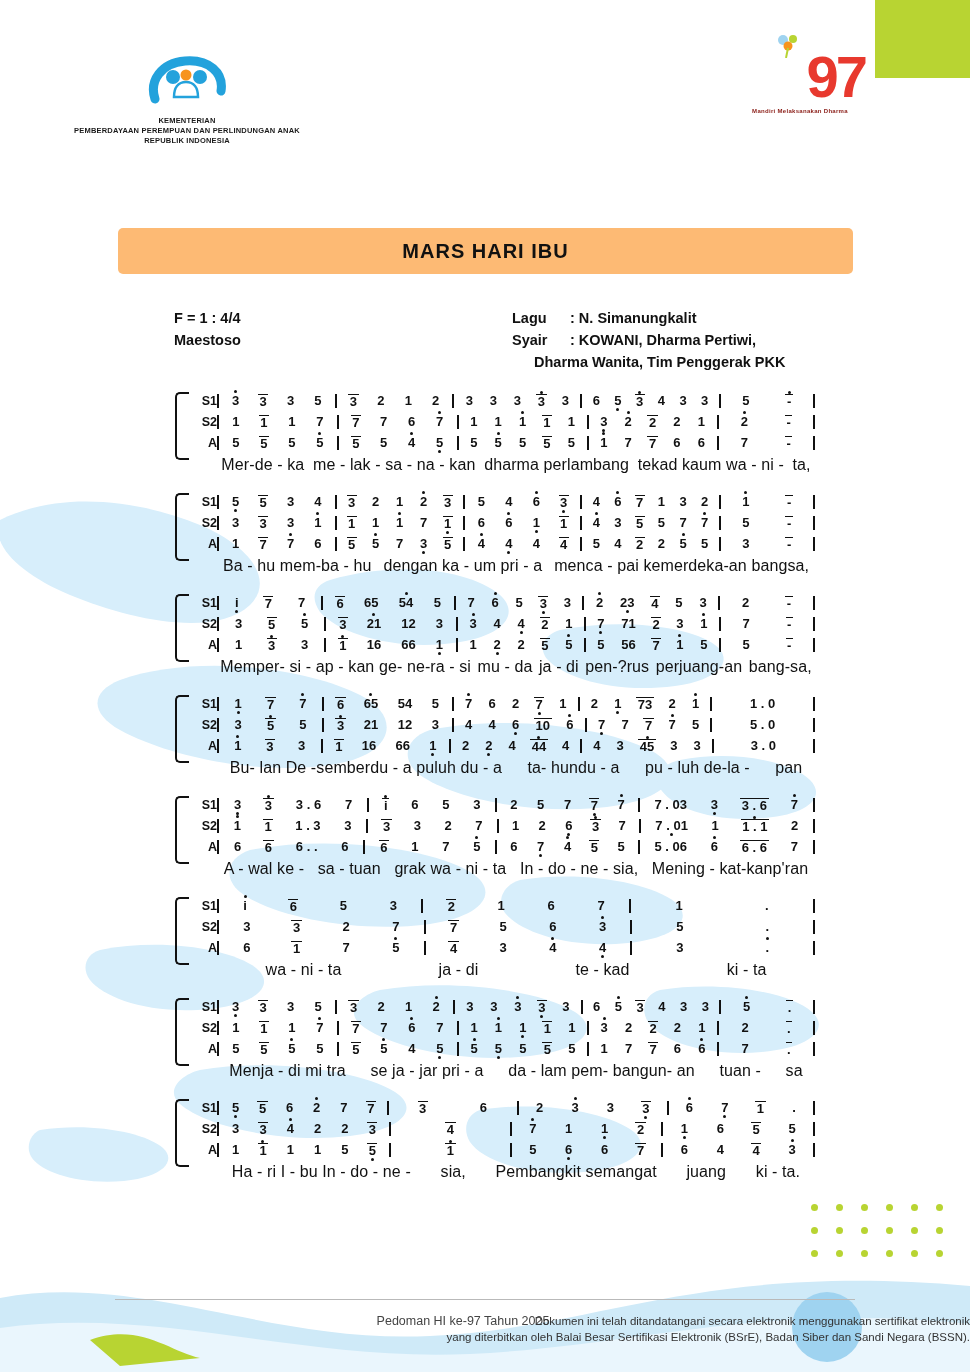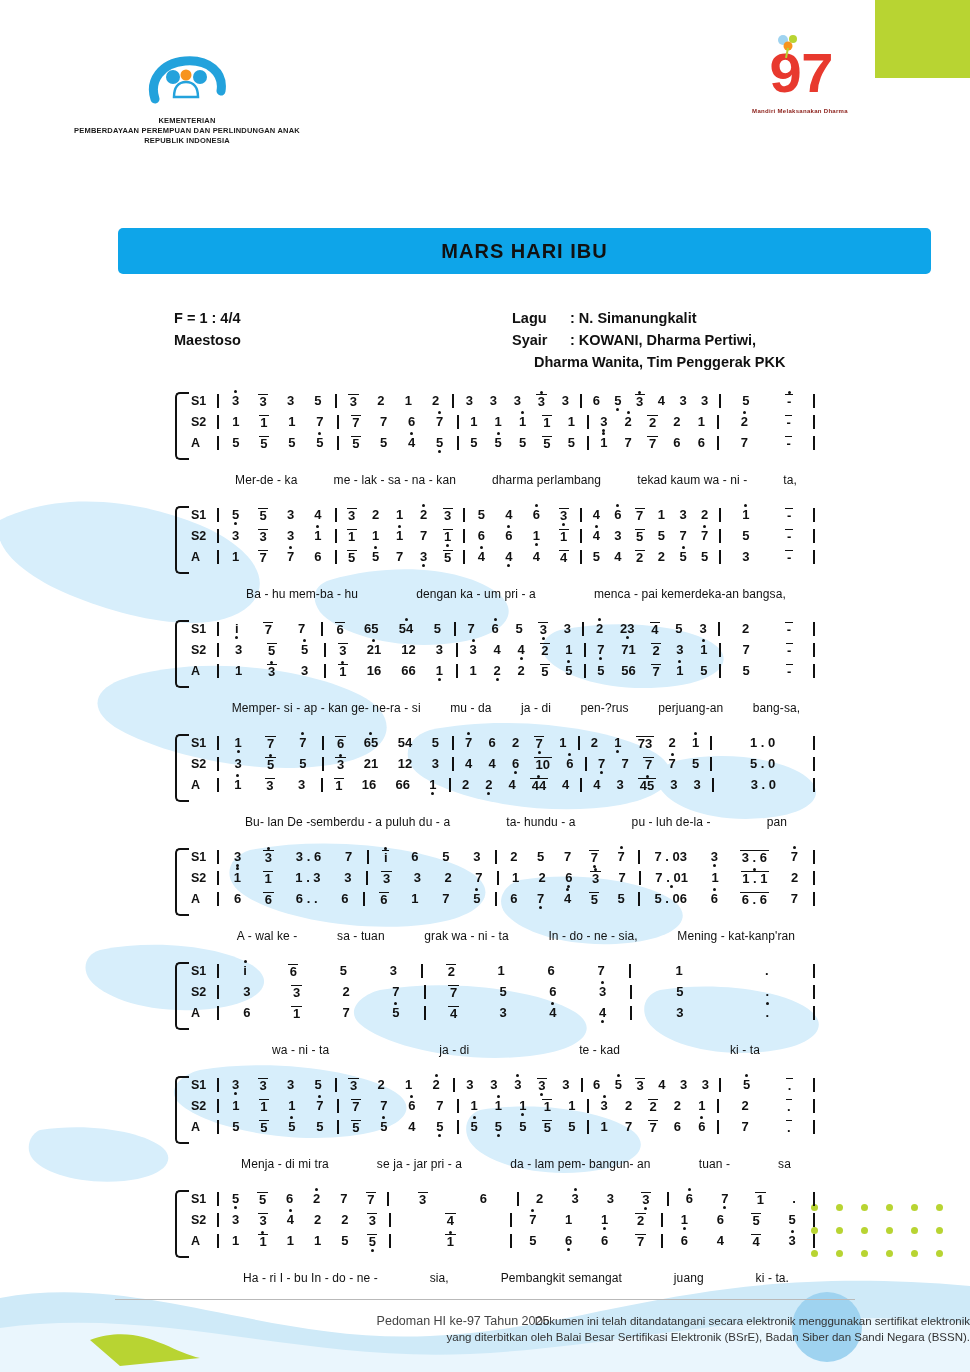--- a/index.html
+++ b/index.html
@@ -82,41 +82,42 @@
     line-height: 1.35;
     letter-spacing: .2px;
   }
   .anniv-logo {
     position: absolute;
     right: 105px; top: 48px;
     width: 130px; height: 105px;
     text-align: center;
   }
   .anniv-num {
-    font-family: Liberation Mono, monospace;
+    font-family: Liberation Sans, sans-serif;
     font-size: 58px;
     font-weight: bold;
     color: #e8392e;
     line-height: 1;
     letter-spacing: -3px;
+    text-align: right;
   }
   .anniv-tag {
     font-size: 6px;
     font-weight: bold;
     color: #8a1c16;
     letter-spacing: .3px;
     margin-top: 2px;
   }
 
   
   .title-bar {
     position: absolute;
     left: 118px; top: 228px;
-    width: 813px; height: 46px;
-    background: #0ea5e9;
+    width: 735px; height: 46px;
+    background: #fdba74;
     border-radius: 5px;
     display: flex;
     align-items: center;
     justify-content: center;
     z-index: 4;
   }
   .title-bar h1 {
     margin: 0;
     font-size: 20px;
     font-weight: bold;
@@ -156,20 +157,21 @@
     position: absolute;
     left: 0; top: 2px;
     width: 12px;
     height: 64px;
     border: 2px solid #111;
     border-right: none;
     border-radius: 5px 0 0 5px;
   }
   .staff {
     margin-left: 16px;
+    text-align: right;
   }
   .voice {
     display: flex;
     align-items: center;
     height: 21px;
     white-space: nowrap;
   }
   .vlabel {
     width: 26px;
     font-size: 12.5px;
@@ -216,22 +218,22 @@
     left: 50%; bottom: -4px;
     width: 3px; height: 3px;
     margin-left: -1.5px;
     border-radius: 50%;
     background: #111;
   }
   .n.b1 { border-top: 1.5px solid #111; }
   .lyric {
     display: flex;
     margin-left: 42px;
-    margin-top: 20px;
-    font-size: 12px;
+    margin-top: 3px;
+    font-size: 16px;
     color: #111;
     letter-spacing: .1px;
   }
   .lyric span {
     flex: 1 1 auto;
     text-align: center;
     white-space: nowrap;
   }
 
   

